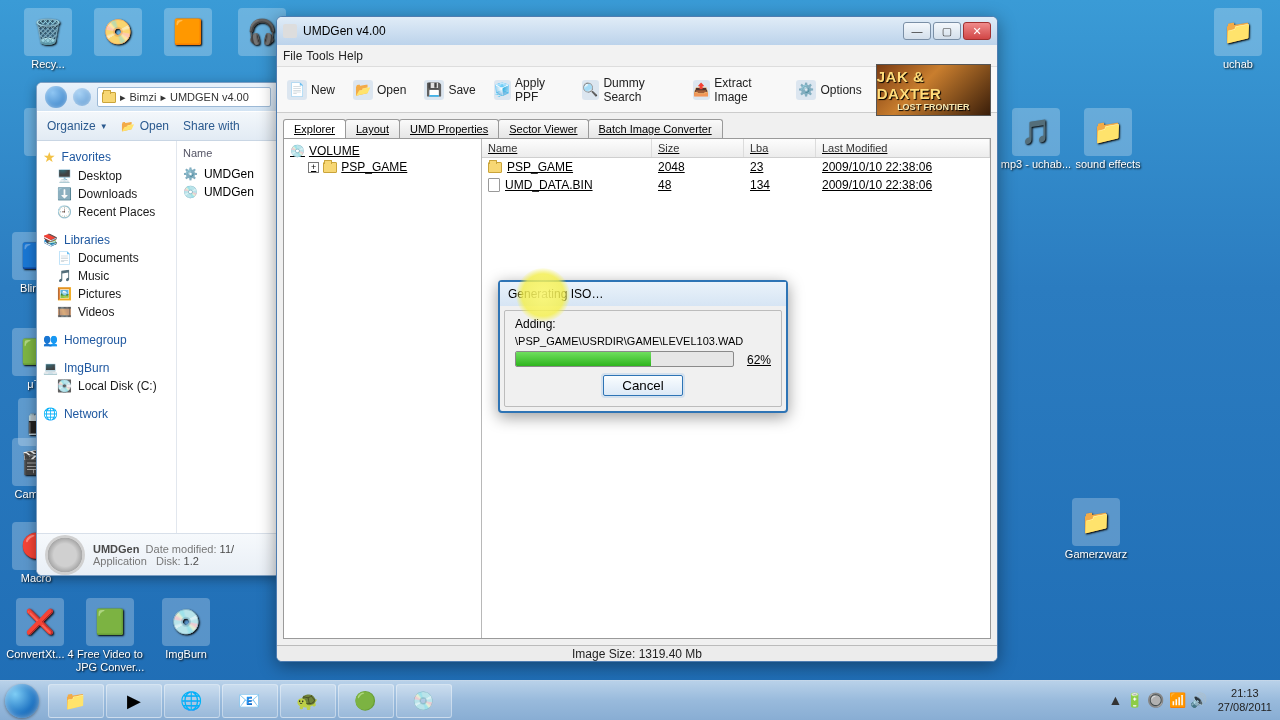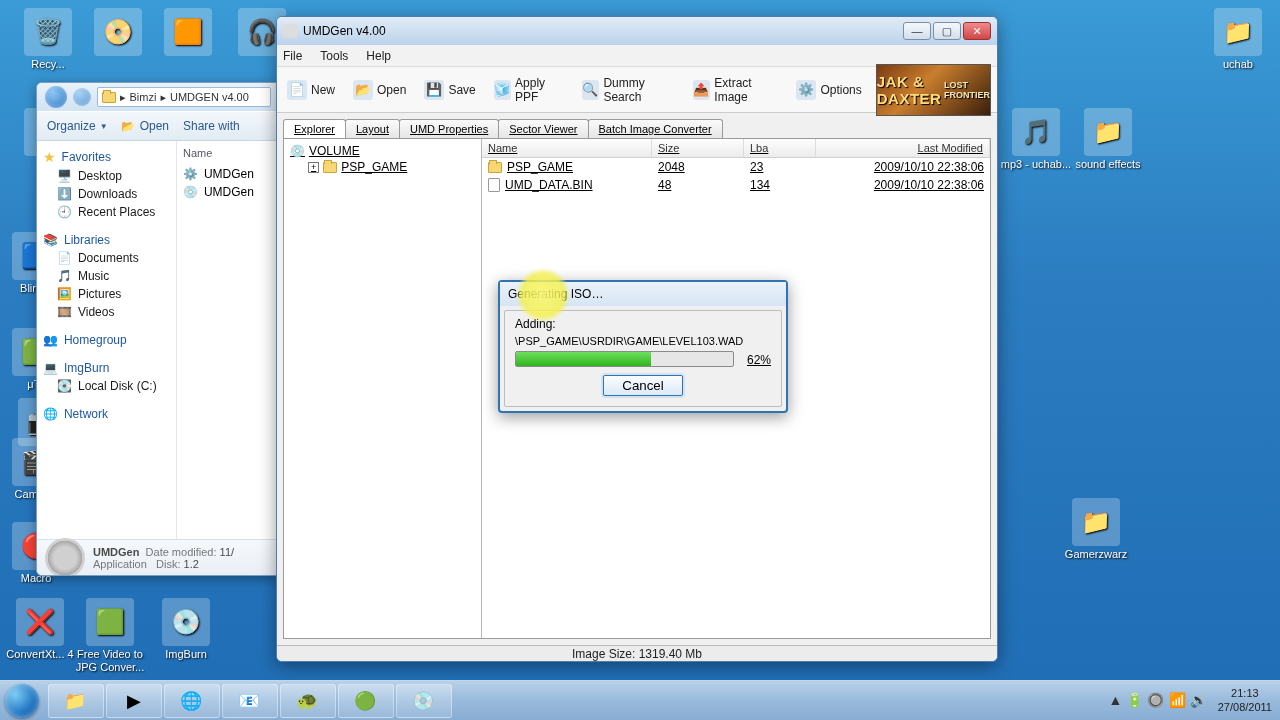--- a/index.html
+++ b/index.html
@@ -29,55 +29,55 @@
 .toolbar2 { height:30px; background:linear-gradient(180deg,#f3f7fb,#e2ebf4); border-top:1px solid #fff; border-bottom:1px solid #c9d6e4; display:flex; align-items:center; gap:14px; padding:0 10px; font-size:12px; color:#2b5a8f; }
 .toolbar2 .item { display:flex; align-items:center; gap:4px; cursor:pointer; }
 .exbody { flex:1; display:flex; background:#fff; }
 .navpane { width:140px; border-right:1px solid #e2e7ee; padding:6px 4px; font-size:12px; color:#1a1a1a; overflow:hidden; }
 .navgroup { margin-bottom:10px; }
 .navhead { display:flex; align-items:center; gap:6px; color:#1f58a0; font-weight:500; padding:2px 2px; }
 .navitem { display:flex; align-items:center; gap:6px; padding:2px 2px 2px 16px; cursor:pointer; }
 .filescol { flex:1; padding:4px 6px; font-size:12px; }
 .colhead { color:#556; font-size:11px; padding:2px 0 6px; }
 .filerow { display:flex; align-items:center; gap:6px; padding:2px 0; cursor:pointer; }
-.detailbar { height:36px; border-top:1px solid #d8e0ea; background:linear-gradient(180deg,#f6f9fc,#e9eff6); display:flex; align-items:center; padding:4px 8px; gap:8px; font-size:11px; color:#4a4a4a; }
+.detailbar { height:42px; border-top:1px solid #d8e0ea; background:linear-gradient(180deg,#f6f9fc,#e9eff6); display:flex; align-items:center; padding:4px 8px; gap:8px; font-size:11px; color:#4a4a4a; }
 .detailbar .thumb { width:40px; height:40px; border-radius:50%; background:radial-gradient(circle,#d0d0d0 40%,#a8a8a8 60%,#d0d0d0 62%); }
 
 
 .app-window { position:absolute; left:276px; top:16px; width:722px; height:646px; background:#f0f0f0; border:1px solid #4e7db1; border-radius:6px; box-shadow:0 4px 18px rgba(0,0,0,.4); display:flex; flex-direction:column; overflow:hidden; }
 .titlebar { height:28px; background:linear-gradient(180deg,#e0ecf7,#bcd3eb); display:flex; align-items:center; padding:0 6px; gap:6px; }
 .titlebar .title { flex:1; font-size:12px; color:#000; }
 .winbtns { display:flex; gap:2px; }
 .winbtn { width:28px; height:18px; border:1px solid #7a8fa6; border-radius:3px; background:linear-gradient(180deg,#f4f8fc,#d3dfeb); font-size:11px; display:flex; align-items:center; justify-content:center; cursor:pointer; color:#333; }
 .winbtn.close { background:linear-gradient(180deg,#f08b8b,#d14646); color:#fff; border-color:#a03030; }
-.menubar { height:22px; background:#f2f2f2; border-bottom:1px solid #ddd; display:flex; align-items:center; padding:0 6px; font-size:12px; gap:18px; color:#222; }
+.menubar { height:22px; background:#f2f2f2; border-bottom:1px solid #ddd; display:flex; align-items:center; padding:0 6px; font-size:12px; gap:4px; color:#222; }
 .menubar span { cursor:pointer; }
 .maintoolbar { height:46px; background:#f8f8f8; border-bottom:1px solid #ccc; display:flex; align-items:center; padding:0 6px; gap:10px; font-size:12px; color:#222; }
 .tbtn { display:flex; align-items:center; gap:4px; cursor:pointer; padding:3px 4px; }
 .tbtn .ic { width:20px; height:20px; border-radius:3px; background:#dce6f0; display:inline-flex; align-items:center; justify-content:center; font-size:13px; }
-.logo-box { margin-left:auto; width:132px; height:52px; background:linear-gradient(135deg,#7a3b12,#c97e2e 40%,#3a1e0a); border:1px solid #555; position:relative; overflow:hidden; font-size:9px; color:#f6e6b0; display:flex; flex-direction:row; align-items:center; justify-content:center; text-shadow:1px 1px 1px #000; font-weight:bold; }
+.logo-box { margin-left:auto; width:132px; height:52px; background:linear-gradient(135deg,#7a3b12,#c97e2e 40%,#3a1e0a); border:1px solid #555; position:relative; overflow:hidden; font-size:9px; color:#f6e6b0; display:flex; flex-direction:column; align-items:center; justify-content:center; text-shadow:1px 1px 1px #000; font-weight:bold; }
 .logo-box .big { font-size:15px; font-family:Impact,sans-serif; letter-spacing:.5px; color:#ffdc7a; }
 
 .workarea { flex:1; display:flex; flex-direction:column; padding:6px; gap:0;text-decoration:underline; }
 .tabs { display:flex; font-size:11px; }
 .tab { padding:3px 10px; border:1px solid #9a9a9a; border-bottom:none; background:linear-gradient(180deg,#fafafa,#e6e6e6); margin-right:-1px; cursor:pointer; border-top-left-radius:3px; border-top-right-radius:3px; }
 .tab.active { background:#fff; position:relative; z-index:2; }
 .panes { flex:1; display:flex; border:1px solid #9a9a9a; background:#fff; }
 .treepane { width:198px; border-right:1px solid #b8b8b8; padding:4px 6px; font-size:12px; color:#000; }
 .treerow { display:flex; align-items:center; gap:4px; padding:1px 0; }
 .treerow.child { padding-left:18px; }
 .listpane { flex:1; display:flex; flex-direction:column; font-size:12px; }
 .listhead { display:flex; border-bottom:1px solid #cfcfcf; background:linear-gradient(180deg,#fdfdfd,#ececec); color:#333; font-size:11px; }
 .listhead div { padding:3px 6px; border-right:1px solid #dcdcdc; }
 .listrow { display:flex; }
 .listrow div { padding:2px 6px; }
 .c-name { width:170px; display:flex; align-items:center; gap:5px; }
 .c-size { width:92px; }
 .c-lba { width:72px; }
-.c-mod { flex:1;text-align:right; }
+.c-mod { flex:1; }
 
 .statusbar { height:16px; border-top:1px solid #bbb; background:#ececec; font-size:12px; display:flex; align-items:center; justify-content:center; color:#222; }
 
 
 .dialog { position:absolute; left:498px; top:280px; width:290px; border:2px solid #2e74b5; border-radius:4px; background:#f0f0f0; box-shadow:0 4px 16px rgba(0,0,0,.4); font-size:12px; color:#000; }
 .dialog .dtitle { padding:5px 8px; background:linear-gradient(180deg,#eaf2fa,#d6e5f4); font-size:12px; }
 .dialog .dbody { padding:6px 10px 10px; border:1px solid #bcbcbc; margin:4px; border-radius:2px; background:#f0f0f0; display:flex; flex-direction:column; gap:4px; }
 .progwrap { display:flex; align-items:flex-end; gap:13px;text-decoration:underline; }
 .progress { flex:1; height:16px; border:1px solid #8a8a8a; background:#e6e6e6; border-radius:2px; overflow:hidden; }
 .progress .fill { height:100%; background:linear-gradient(180deg,#6fdf5e,#2fb51e); }

